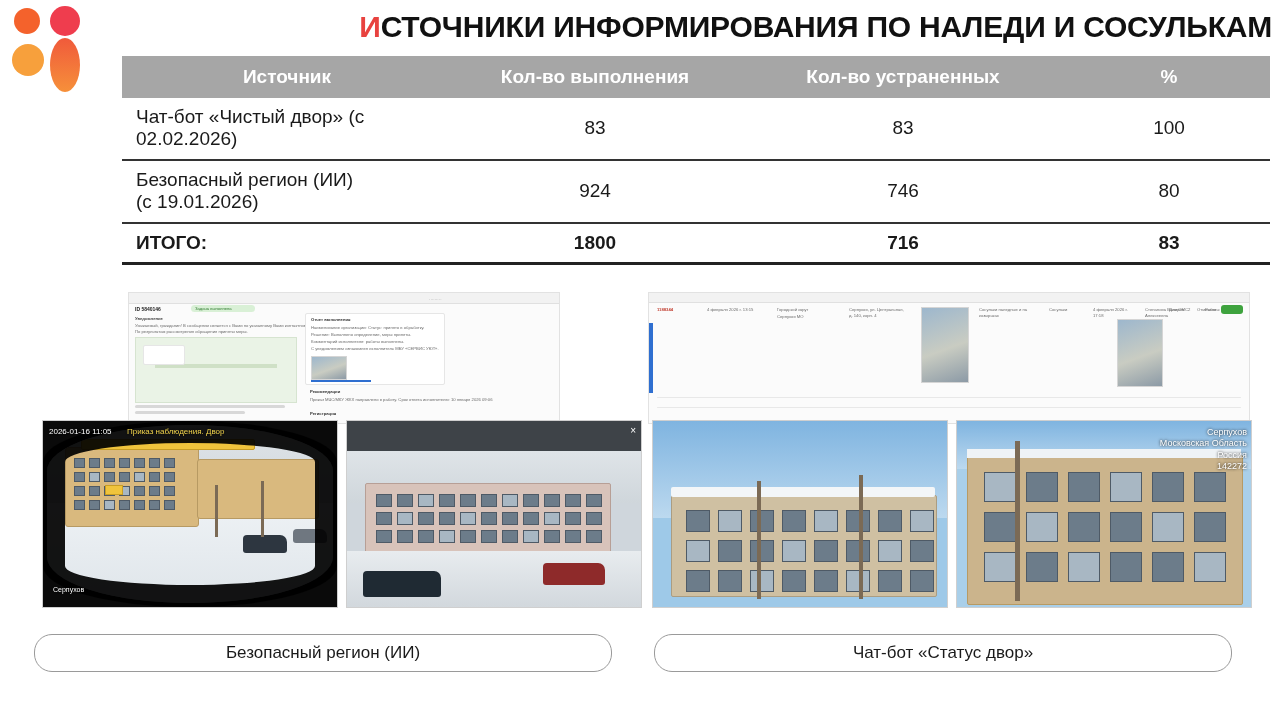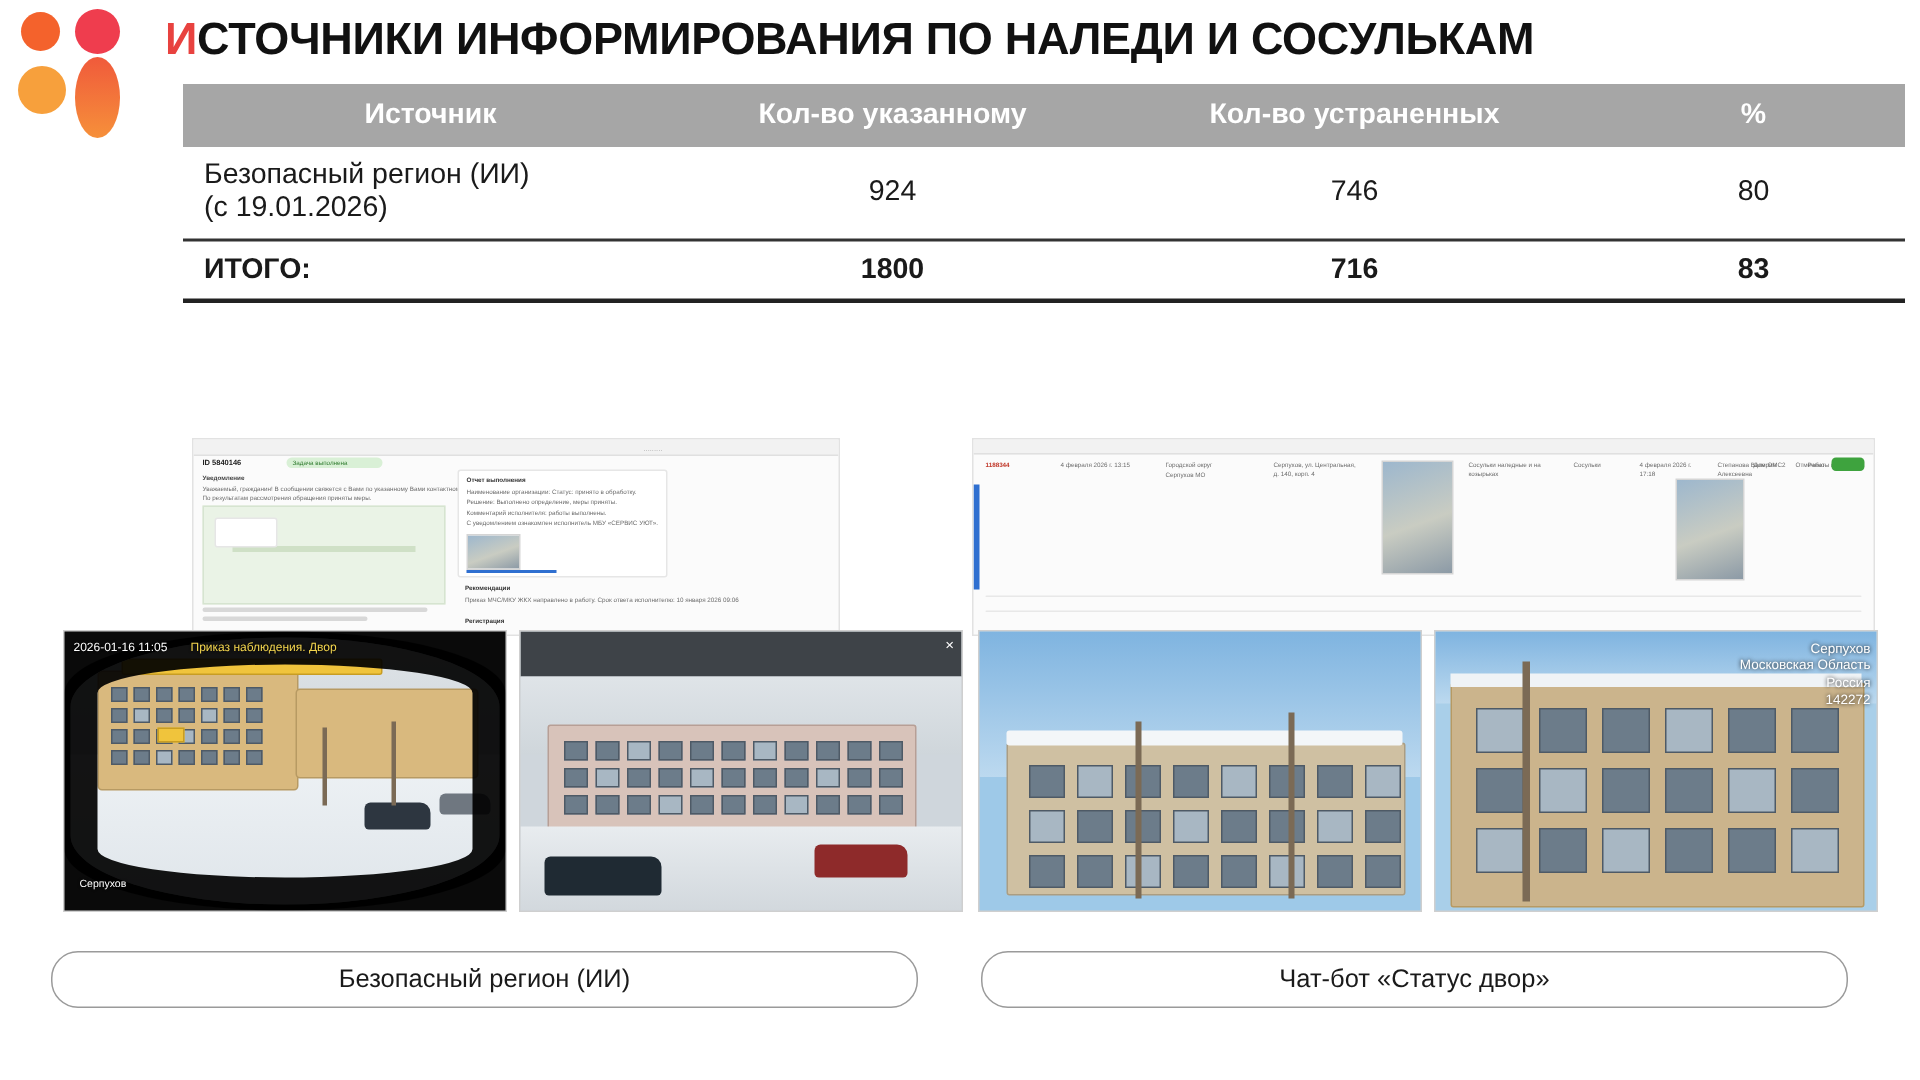--- a/index.html
+++ b/index.html
@@ -30,28 +30,29 @@
     display: block;
   }
   .dot-a { left: 6px;  top: 2px;  width: 26px; height: 26px; background: #f4622c; }
   .dot-b { left: 42px; top: 0px;  width: 30px; height: 30px; background: #ef3d4e; }
   .dot-c { left: 42px; top: 32px; width: 30px; height: 54px; border-radius: 15px; background: linear-gradient(180deg,#f05a3b 0%, #f6903a 100%); }
   .dot-d { left: 4px;  top: 38px; width: 32px; height: 32px; background: #f7a03c; }
 
   
   .title {
     position: absolute;
-    left: 110px;
+    left: 122px;
     top: 10px;
     width: 1150px;
     font-size: 30px;
     font-weight: bold;
     letter-spacing: -0.2px;
     color: #111111;
     white-space: nowrap;
+    text-align: right;
   }
   .title .accent { color: #e8423f; }
 
   
   .tbl {
     position: absolute;
     left: 122px;
     top: 56px;
     width: 1148px;
     border-collapse: collapse;
@@ -246,26 +247,32 @@
 <table class="tbl">
   <colgroup>
     <col style="width:330px">
       <col style="width:286px">
       <col style="width:330px">
       <col style="width:202px">
   </colgroup>
   <thead>
     <tr>
       <th>Источник</th>
-      <th>Кол-во указанному</th>
+      <th>Кол-во выполнения</th>
       <th>Кол-во устраненных</th>
       <th>%</th>
     </tr>
   </thead>
   <tbody>
+    <tr>
+      <td class="c-name">Чат-бот «Чистый двор» (с 02.02.2026)</td>
+      <td class="c-num">83</td>
+      <td class="c-num">83</td>
+      <td class="c-num">100</td>
+    </tr>
     <tr>
       <td class="c-name" style="white-space:pre-line">Безопасный регион (ИИ)
 (с 19.01.2026)</td>
       <td class="c-num">924</td>
       <td class="c-num">746</td>
       <td class="c-num">80</td>
     </tr>
     <tr class="total">
       <td class="c-name">ИТОГО:</td>
       <td class="c-num">1800</td>

